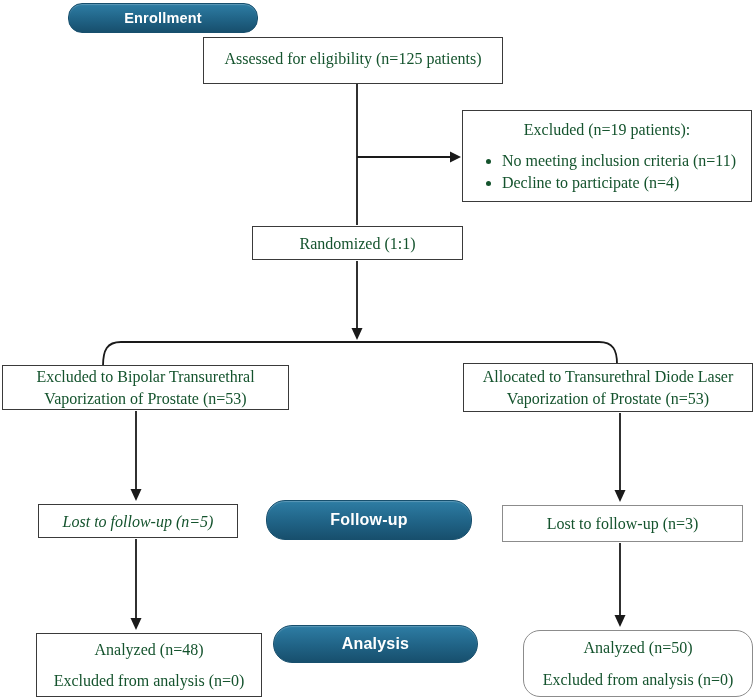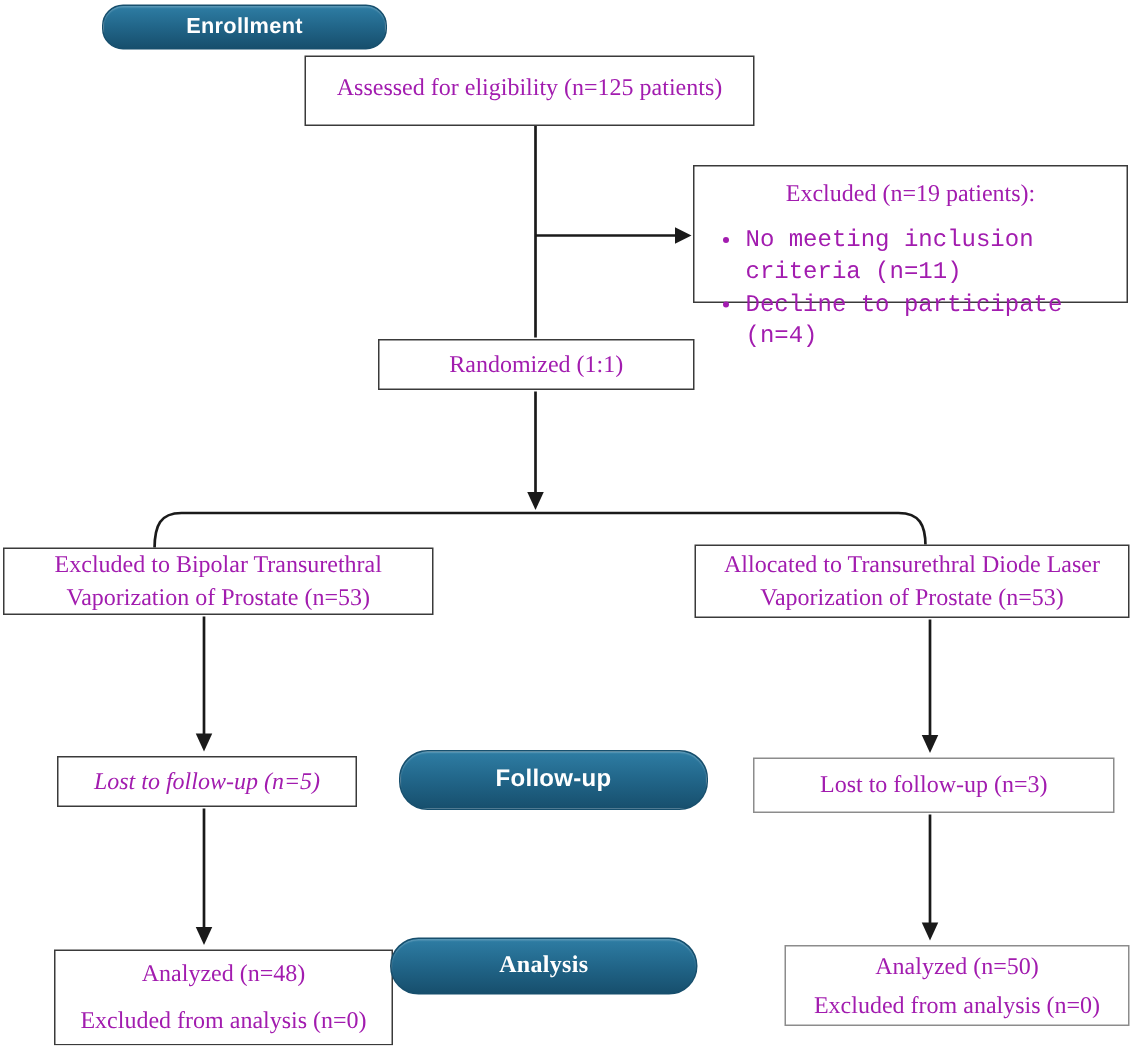--- a/index.html
+++ b/index.html
@@ -12,57 +12,57 @@
   }
   
   #connectors{position:absolute;left:0;top:0;width:756px;height:697px;z-index:1;}
   .flow-line{stroke:var(--line,#1a1a1a);stroke-width:1.8;fill:none;}
   .flow-head{fill:var(--line,#1a1a1a);stroke:none;}
 
   
   .box{
     position:absolute;z-index:2;box-sizing:border-box;
     background:#fff;border:1.4px solid var(--box-border,#3a3a3a);
-    color:#a21caf;font-size:16px;line-height:21px;
+    color:#14532d;font-size:16px;line-height:21px;
     display:flex;flex-direction:column;align-items:center;justify-content:center;
     text-align:center;
   }
   .box--grey{border-color:var(--box-border-light,#8c8c8c);}
   #box-assessed{left:203px;top:37px;width:300px;height:47px;padding-bottom:4px;}
   #box-excluded{
     left:462px;top:110px;width:290px;height:92px;
     align-items:center;justify-content:flex-start;text-align:left;
     padding:8px 10px;
   }
-  #box-excluded ul{margin:10px 0 0 6px;padding-left:18px;font-family:Liberation Mono, monospace;}
+  #box-excluded ul{margin:10px 0 0 6px;padding-left:18px;}
   #box-excluded li{margin:0 0 1px 0;}
   #box-randomized{left:252px;top:226px;width:211px;height:34px;}
   #box-alloc-left{left:2px;top:365px;width:287px;height:45px;line-height:22px;}
   #box-alloc-right{left:463px;top:363px;width:290px;height:49px;line-height:22px;}
   #box-fu-left{left:38px;top:504px;width:200px;height:34px;font-style:italic;}
   #box-fu-right{left:502px;top:505px;width:241px;height:37px;}
   #box-an-left{left:36px;top:633px;width:226px;height:64px;justify-content:space-around;}
-  #box-an-right{left:523px;top:630px;width:230px;height:54px;justify-content:space-around;}
+  #box-an-right{left:523px;top:630px;width:230px;height:67px;justify-content:space-around;border-radius:17px;}
 
   
   .stage-pill{
     position:absolute;z-index:3;box-sizing:border-box;
     display:flex;align-items:center;justify-content:center;
     color:var(--pill-text,#fff);
     font-family:"Liberation Sans",sans-serif;
     font-size:16px;font-weight:600;letter-spacing:.2px;
     background:linear-gradient(180deg,var(--pill-top,#2e7da4) 0%,var(--pill-mid,#206386) 55%,var(--pill-bottom,#174f6d) 100%);
     border:1px solid var(--pill-bottom,#174f6d);
     border-radius:19px;
     box-shadow:inset 0 1px 1px rgba(255,255,255,.22);
   }
   #enrollment-pill{left:68px;top:3px;width:190px;height:30px;border-radius:14px;font-size:14.5px;}
   #allocation-pill{left:287px;top:357px;width:183px;height:39px;}
   #followup-pill{left:266px;top:500px;width:206px;height:40px;}
-  #analysis-pill{left:260px;top:625px;width:205px;height:38px;font-family:Liberation Serif, serif;}
+  #analysis-pill{left:273px;top:625px;width:205px;height:38px;}
 </style>
 </head>
 <body>
 
 <div id="canvas">
 
   <svg id="connectors" viewBox="0 0 756 697" xmlns="http://www.w3.org/2000/svg">
     <path class="flow-line" d="M357,84 V225"></path>
     <path class="flow-line" d="M357,157 H450"></path>
     <polygon class="flow-head" points="450,151.5 450,162.5 461,157"></polygon>

